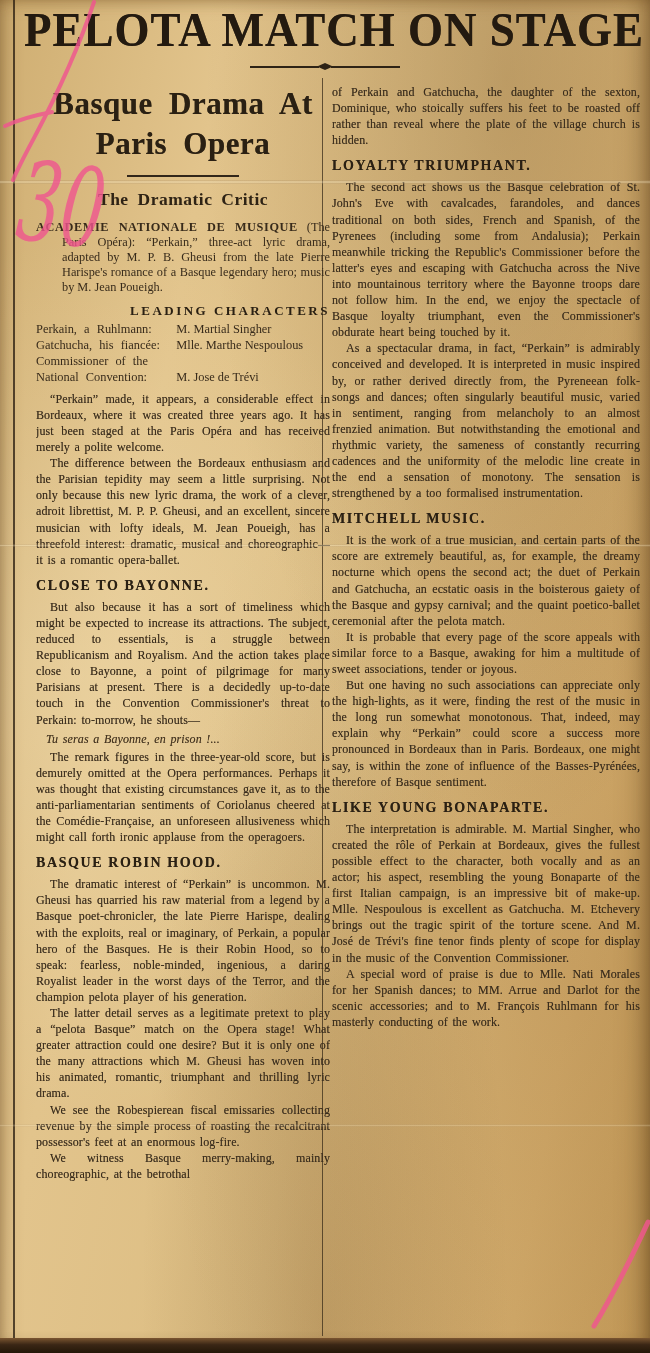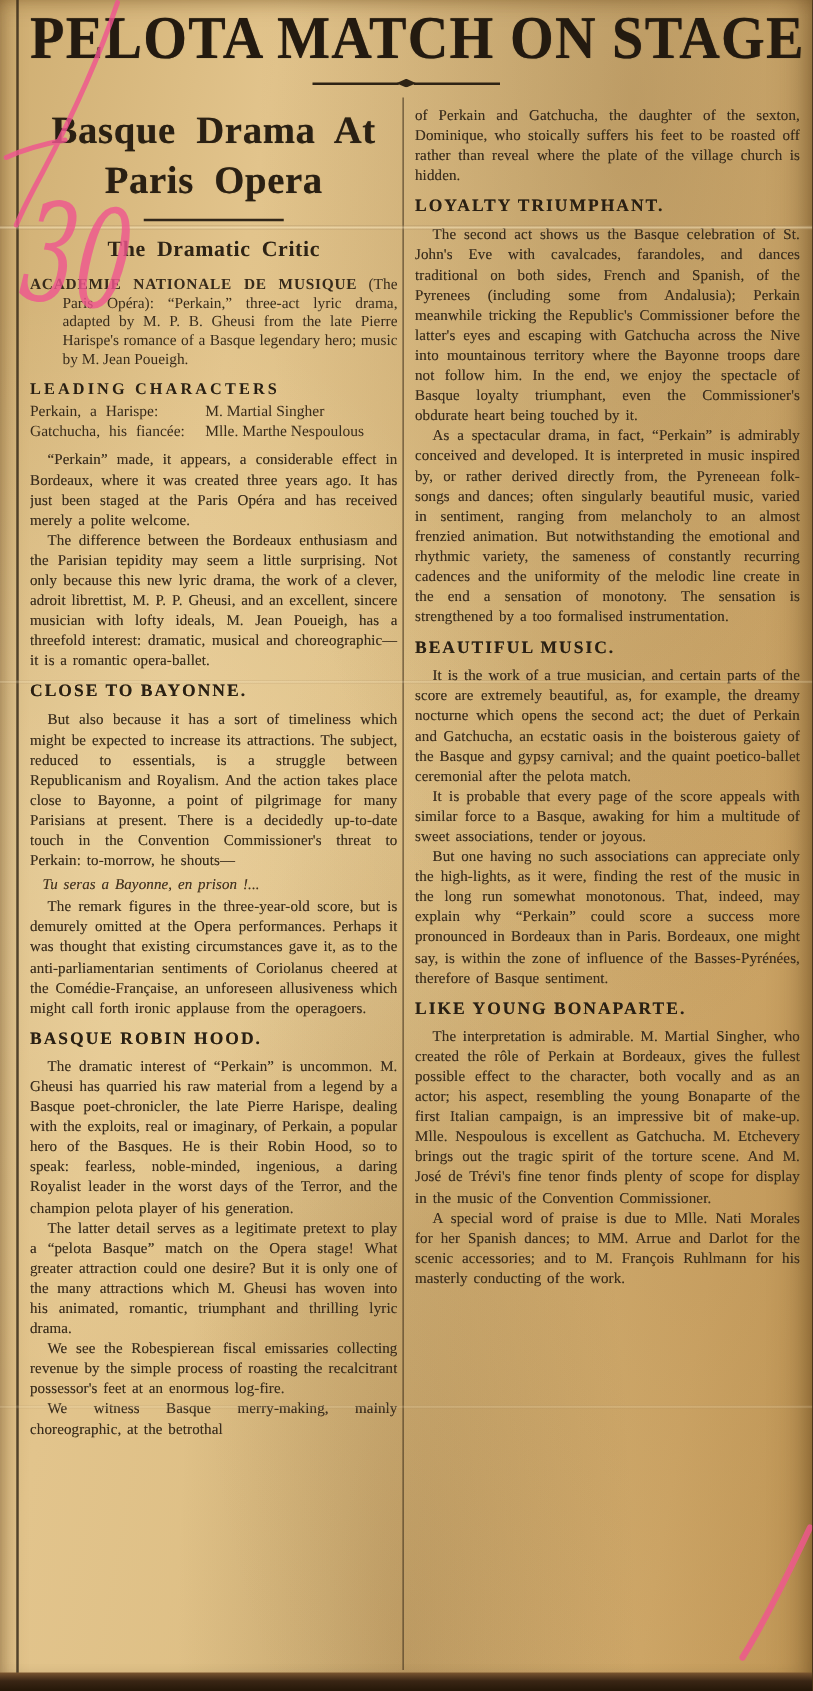--- a/index.html
+++ b/index.html
@@ -24,33 +24,33 @@
     transform:scaleY(1.08);transform-origin:top center;
     text-shadow:0 0 .6px rgba(35,26,16,.7);
   }
   .headline-divider{position:absolute;top:63px;left:250px;width:150px;display:flex;align-items:center;}
   .div-line{flex:1;height:2px;background:#2e2315;}
   .div-diamond{width:16px;height:7px;background:#2e2315;transform:none;
     clip-path:polygon(0 50%,50% 0,100% 50%,50% 100%);margin:0 -2px;}
   .col-divider{position:absolute;left:322px;top:78px;width:1px;height:1258px;background:rgba(58,44,26,.75);}
 
   .col{position:absolute;overflow:hidden;}
-  .col-left{left:24px;top:80px;width:294px;height:1256px;}
+  .col-left{left:36px;top:80px;width:294px;height:1256px;}
   .col-right{left:332px;top:84px;width:308px;height:1252px;}
 
   .subhead{margin:4px 0 0;text-align:center;font-size:31px;line-height:40px;
     font-weight:bold;color:#2a2013;letter-spacing:.5px;word-spacing:8px;
     text-shadow:0 0 .6px rgba(42,32,19,.6);}
   .subhead-rule{width:112px;height:2px;background:#32271a;margin:11px auto 9px;}
   .byline{text-align:center;font-weight:bold;font-size:17.5px;line-height:26px;
     color:#2e2315;letter-spacing:.5px;word-spacing:4px;}
   .intro{margin:8px 0 0;font-size:12.3px;line-height:15px;text-align:justify;
     padding-left:26px;text-indent:-26px;color:#382b1b;}
   .intro b{letter-spacing:.6px;}
-  .cast-heading{margin:8px 0 3px;text-align:left;font-size:13px;font-weight:bold;
+  .cast-heading{margin:8px 0 3px;text-align:right;font-size:13px;font-weight:bold;
     letter-spacing:2.5px;color:#2a2013;}
   .cast{font-size:12.4px;line-height:15.2px;color:#382b1b;}
   .cast-row{display:grid;grid-template-columns:47% 53%;align-items:end;margin:0 0 1px;}
   .cast-role{word-spacing:4px;}
   .cast-actor{padding-left:2px;}
 
   .body{margin:0;font-size:12px;line-height:16.1px;text-align:justify;
     text-indent:14px;word-spacing:1.5px;letter-spacing:.1px;
     text-shadow:0 0 .45px rgba(58,45,29,.55);}
   .body.cont{text-indent:0;}
@@ -92,26 +92,30 @@
     </h2>
     <div class="subhead-rule"></div>
     <div class="byline">
       <div>The Dramatic Critic</div>
     </div>
     <p class="intro"><b>ACADEMIE NATIONALE DE MUSIQUE</b> <span>(The Paris Opéra): “Perkain,” three-act lyric drama, adapted by M. P. B. Gheusi from the late Pierre Harispe's romance of a Basque legendary hero; music by M. Jean Poueigh.</span></p>
 
     <h3 class="cast-heading">LEADING CHARACTERS</h3>
     <div class="cast">
       <div class="cast-row">
-        <span class="cast-role">Perkain, a Harispe:</span>
+        <span class="cast-role">Perkain, a Ruhlmann:</span>
         <span class="cast-actor">M. Martial Singher</span>
       </div>
       <div class="cast-row">
         <span class="cast-role">Gatchucha, his fiancée:</span>
         <span class="cast-actor">Mlle. Marthe Nespoulous</span>
+      </div>
+      <div class="cast-row">
+        <span class="cast-role">Commissioner of the National Convention:</span>
+        <span class="cast-actor">M. Jose de Trévi</span>
       </div>
     </div>
 
     <p class="body lead">“Perkain” made, it appears, a considerable effect in Bordeaux, where it was created three years ago. It has just been staged at the Paris Opéra and has received merely a polite welcome.</p>
     <p class="body">The difference between the Bordeaux enthusiasm and the Parisian tepidity may seem a little surprising. Not only because this new lyric drama, the work of a clever, adroit librettist, M. P. P. Gheusi, and an excellent, sincere musician with lofty ideals, M. Jean Poueigh, has a threefold interest: dramatic, musical and choreographic—it is a romantic opera-ballet.</p>
     <h4 class="crosshead">CLOSE TO BAYONNE.</h4>
     <p class="body">But also because it has a sort of timeliness which might be expected to increase its attractions. The subject, reduced to essentials, is a struggle between Republicanism and Royalism. And the action takes place close to Bayonne, a point of pilgrimage for many Parisians at present. There is a decidedly up-to-date touch in the Convention Commissioner's threat to Perkain: to-morrow, he shouts—</p>
     <p class="body quote">Tu seras a Bayonne, en prison !...</p>
     <p class="body">The remark figures in the three-year-old score, but is demurely omitted at the Opera performances. Perhaps it was thought that existing circumstances gave it, as to the anti-parliamentarian sentiments of Coriolanus cheered at the Comédie-Française, an unforeseen allusiveness which might call forth ironic applause from the operagoers.</p>
     <h4 class="crosshead">BASQUE ROBIN HOOD.</h4>
@@ -119,21 +123,21 @@
     <p class="body">The latter detail serves as a legitimate pretext to play a “pelota Basque” match on the Opera stage! What greater attraction could one desire? But it is only one of the many attractions which M. Gheusi has woven into his animated, romantic, triumphant and thrilling lyric drama.</p>
     <p class="body">We see the Robespierean fiscal emissaries collecting revenue by the simple process of roasting the recalcitrant possessor's feet at an enormous log-fire.</p>
     <p class="body">We witness Basque merry-making, mainly choreographic, at the betrothal</p>
   </div>
 
   <div class="col col-right">
     <p class="body cont">of Perkain and Gatchucha, the daughter of the sexton, Dominique, who stoically suffers his feet to be roasted off rather than reveal where the plate of the village church is hidden.</p>
     <h4 class="crosshead">LOYALTY TRIUMPHANT.</h4>
     <p class="body">The second act shows us the Basque celebration of St. John's Eve with cavalcades, farandoles, and dances traditional on both sides, French and Spanish, of the Pyrenees (including some from Andalusia); Perkain meanwhile tricking the Republic's Commissioner before the latter's eyes and escaping with Gatchucha across the Nive into mountainous territory where the Bayonne troops dare not follow him. In the end, we enjoy the spectacle of Basque loyalty triumphant, even the Commissioner's obdurate heart being touched by it.</p>
     <p class="body">As a spectacular drama, in fact, “Perkain” is admirably conceived and developed. It is interpreted in music inspired by, or rather derived directly from, the Pyreneean folk-songs and dances; often singularly beautiful music, varied in sentiment, ranging from melancholy to an almost frenzied animation. But notwithstanding the emotional and rhythmic variety, the sameness of constantly recurring cadences and the uniformity of the melodic line create in the end a sensation of monotony. The sensation is strengthened by a too formalised instrumentation.</p>
-    <h4 class="crosshead">BEAUTIFUL MUSIC.</h4>
+    <h4 class="crosshead">MITCHELL MUSIC.</h4>
     <p class="body">It is the work of a true musician, and certain parts of the score are extremely beautiful, as, for example, the dreamy nocturne which opens the second act; the duet of Perkain and Gatchucha, an ecstatic oasis in the boisterous gaiety of the Basque and gypsy carnival; and the quaint poetico-ballet ceremonial after the pelota match.</p>
     <p class="body">It is probable that every page of the score appeals with similar force to a Basque, awaking for him a multitude of sweet associations, tender or joyous.</p>
     <p class="body">But one having no such associations can appreciate only the high-lights, as it were, finding the rest of the music in the long run somewhat monotonous. That, indeed, may explain why “Perkain” could score a success more pronounced in Bordeaux than in Paris. Bordeaux, one might say, is within the zone of influence of the Basses-Pyrénées, therefore of Basque sentiment.</p>
     <h4 class="crosshead">LIKE YOUNG BONAPARTE.</h4>
     <p class="body">The interpretation is admirable. M. Martial Singher, who created the rôle of Perkain at Bordeaux, gives the fullest possible effect to the character, both vocally and as an actor; his aspect, resembling the young Bonaparte of the first Italian campaign, is an impressive bit of make-up. Mlle. Nespoulous is excellent as Gatchucha. M. Etchevery brings out the tragic spirit of the torture scene. And M. José de Trévi's fine tenor finds plenty of scope for display in the music of the Convention Commissioner.</p>
     <p class="body">A special word of praise is due to Mlle. Nati Morales for her Spanish dances; to MM. Arrue and Darlot for the scenic accessories; and to M. François Ruhlmann for his masterly conducting of the work.</p>
   </div>
 
   <div class="crease crease-1"></div>
   <div class="crease crease-2"></div>

